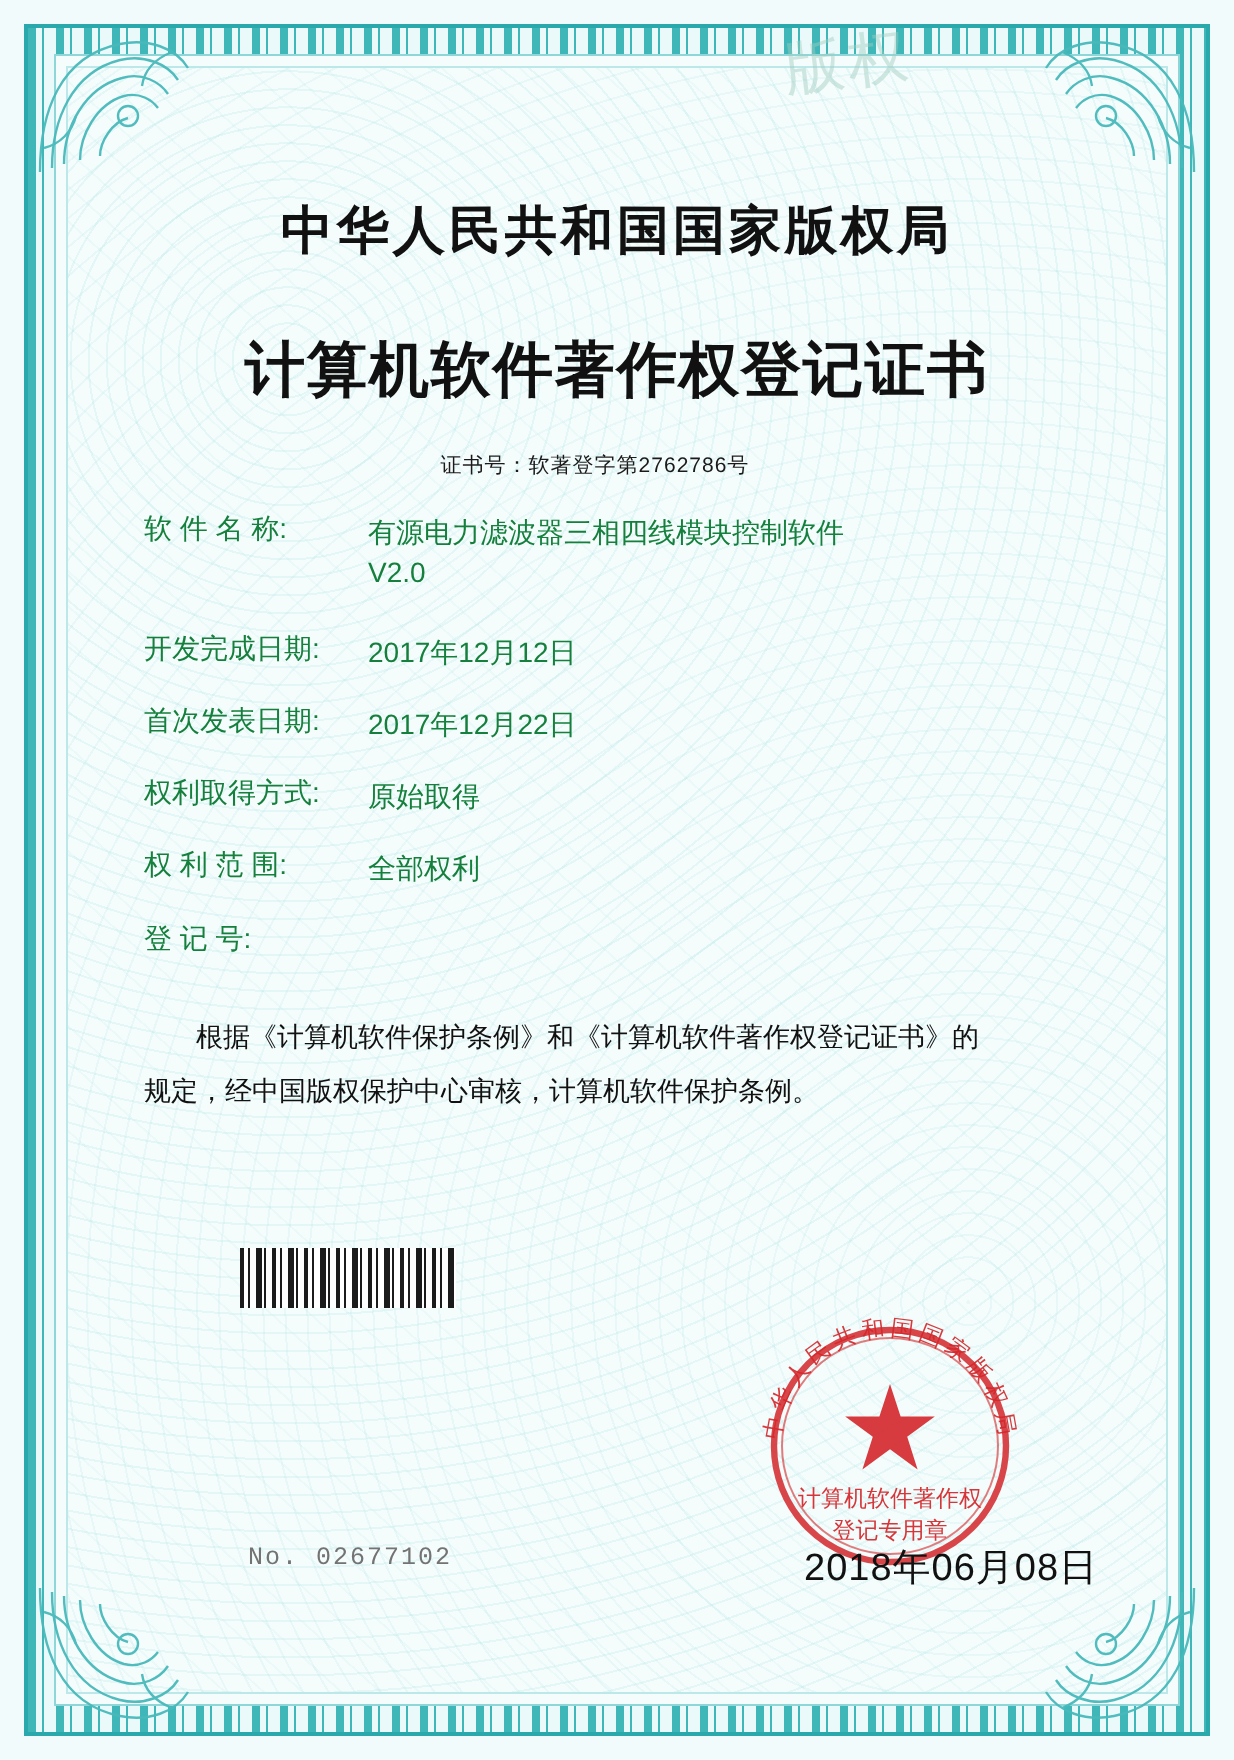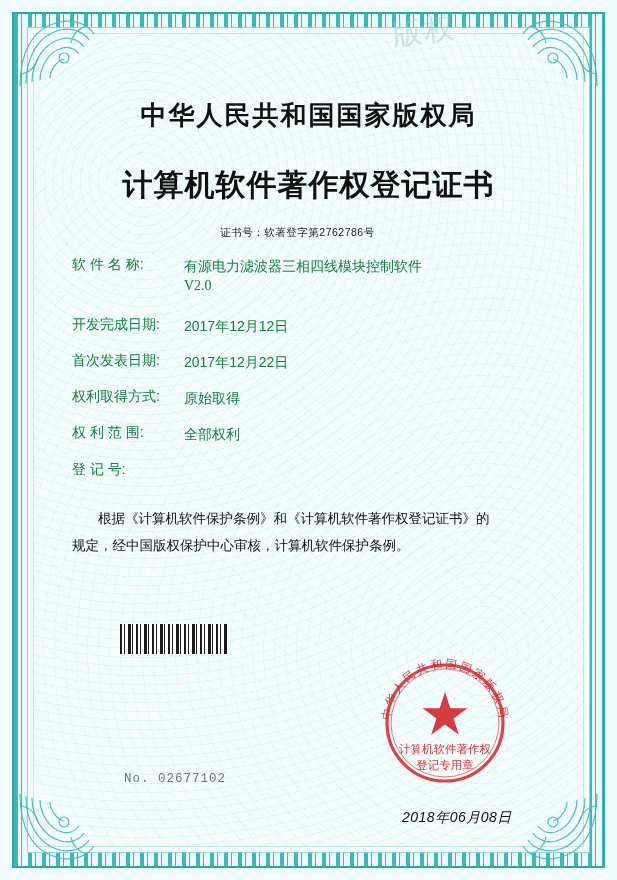--- a/index.html
+++ b/index.html
@@ -144,21 +144,21 @@
     flex: 0 0 112px;
     letter-spacing: 0px;
     white-space: nowrap;
   }
   .row .val {
     flex: 1 1 auto;
     line-height: 1.45;
   }
   .row .val .v2 {
     display: block;
-    font-family: Liberation Serif, serif;
+    font-family: Liberation Sans, sans-serif;
   }
   .row.tight { margin-bottom: 16px; }
 
   .para {
     margin-top: 26px;
     padding-left: 26px;
     padding-right: 24px;
     font-size: 13.5px;
     color: #111;
     line-height: 2.0;
@@ -196,25 +196,24 @@
     left: 78px;
     top: 692px;
     font-size: 12.5px;
     color: #737373;
     font-family: "Liberation Mono", monospace;
     letter-spacing: 1px;
   }
   .footer-date {
     position: absolute;
     left: 356px;
-    top: 729px;
-    font-size: 14px;
+    top: 691px;
+    font-size: 19px;
     color: #111;
     letter-spacing: 0.5px;
-    font-style: italic;
   }
 </style>
 </head>
 <body>
 
 <div class="page">
 
   <div class="frame-outer"></div>
   <div class="frame-inner-white"></div>
   <div class="frame-inner2"></div>

